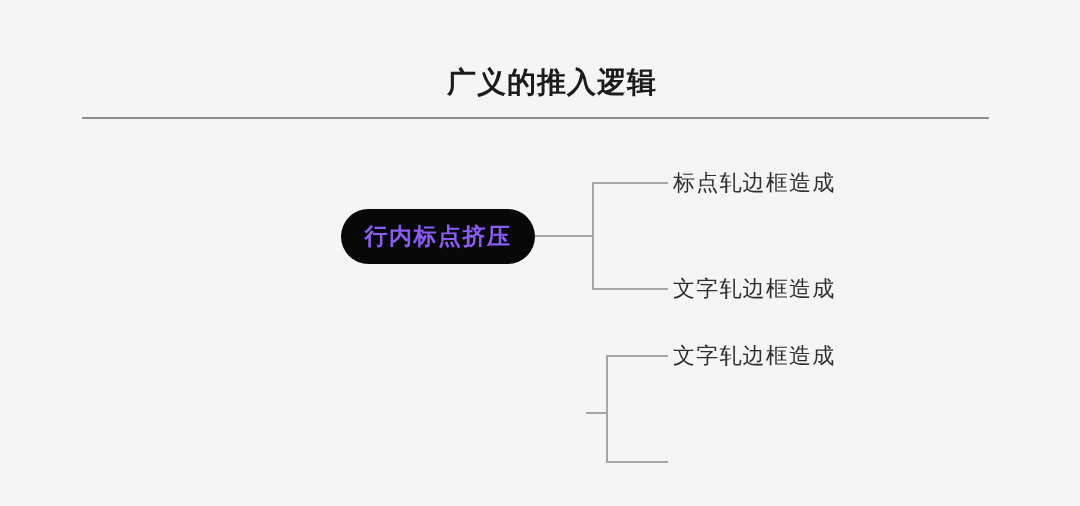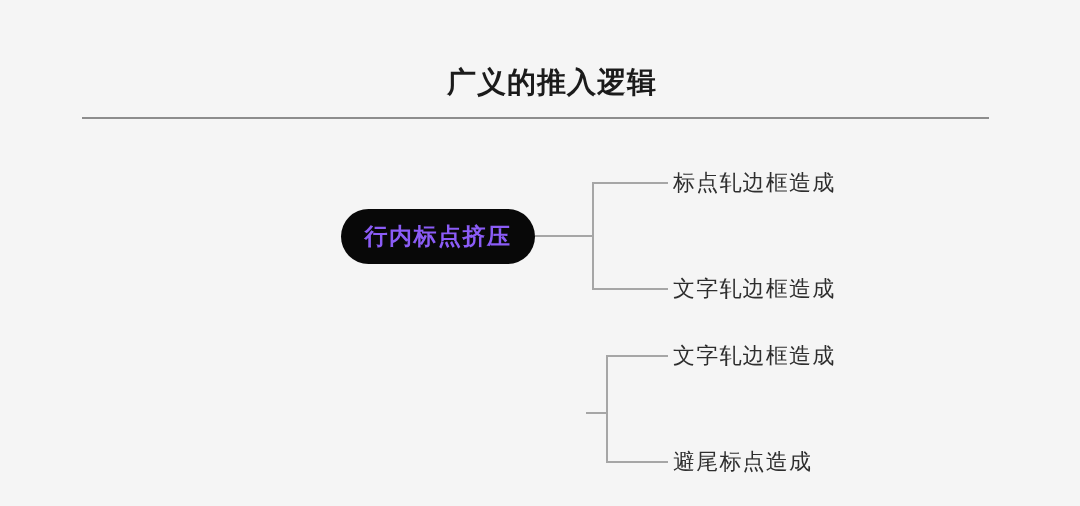--- a/index.html
+++ b/index.html
@@ -132,16 +132,15 @@
     <div class="connector h" style="left:574px; top:368px; width:21px;"></div>
 
     <div class="connector v" style="left:594px; top:311px; height:108px;"></div>
 
     <div class="connector h" style="left:594px; top:311px; width:62px;"></div>
 
     <div class="connector h" style="left:594px; top:417px; width:62px;"></div>
 
     <div class="leaf-label" style="left:661px; top:301px;">文字轧边框造成</div>
 
-    <div class="leaf-label" style="left:661px; top:407px;">避尾标点造成</div>
 
   </div>
 </div>
 
 </body></html>

